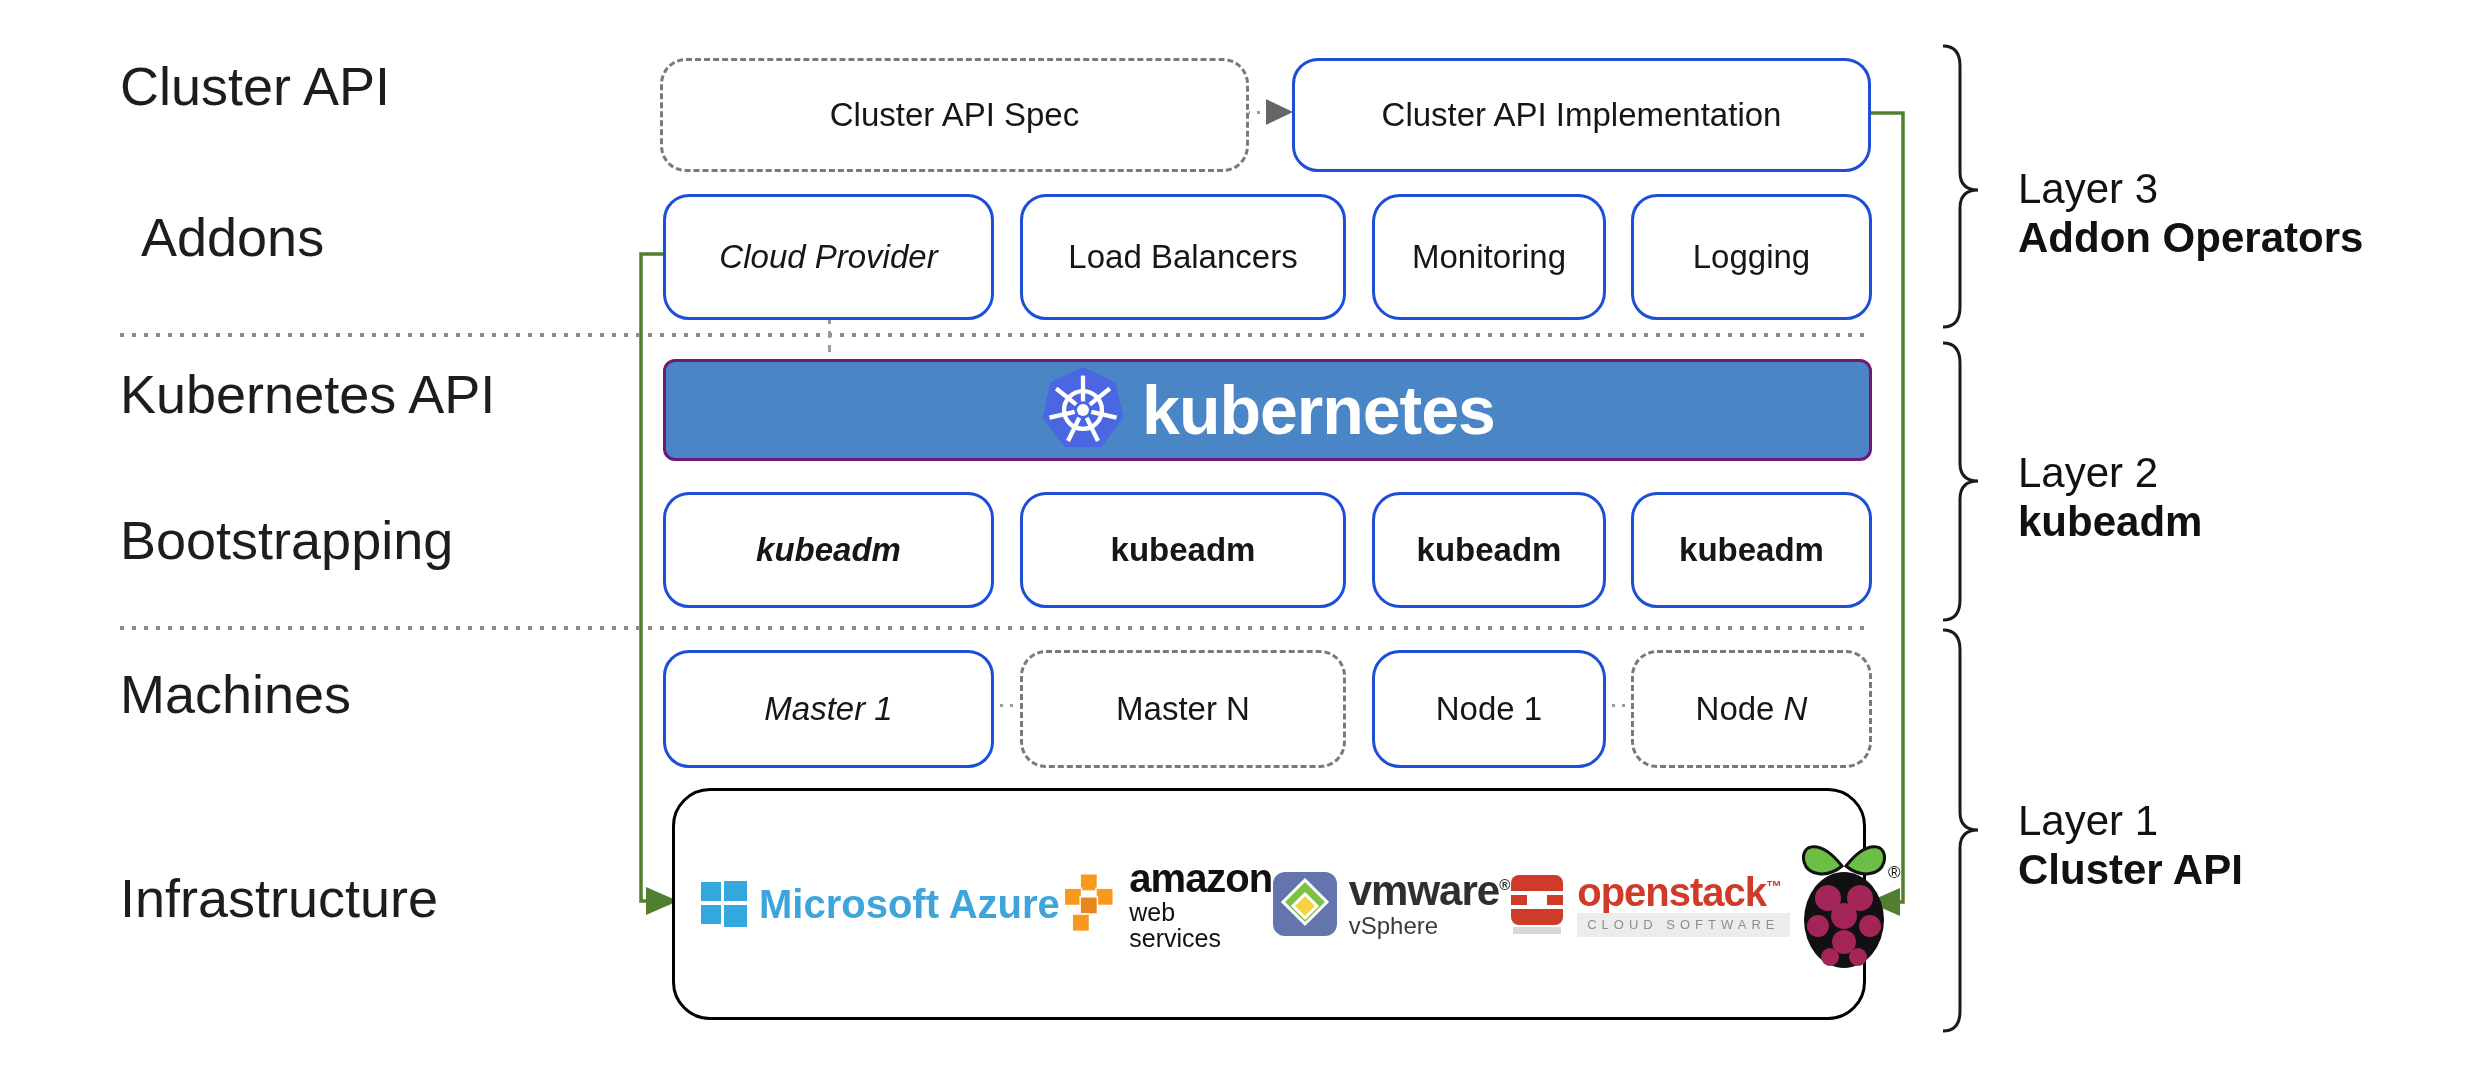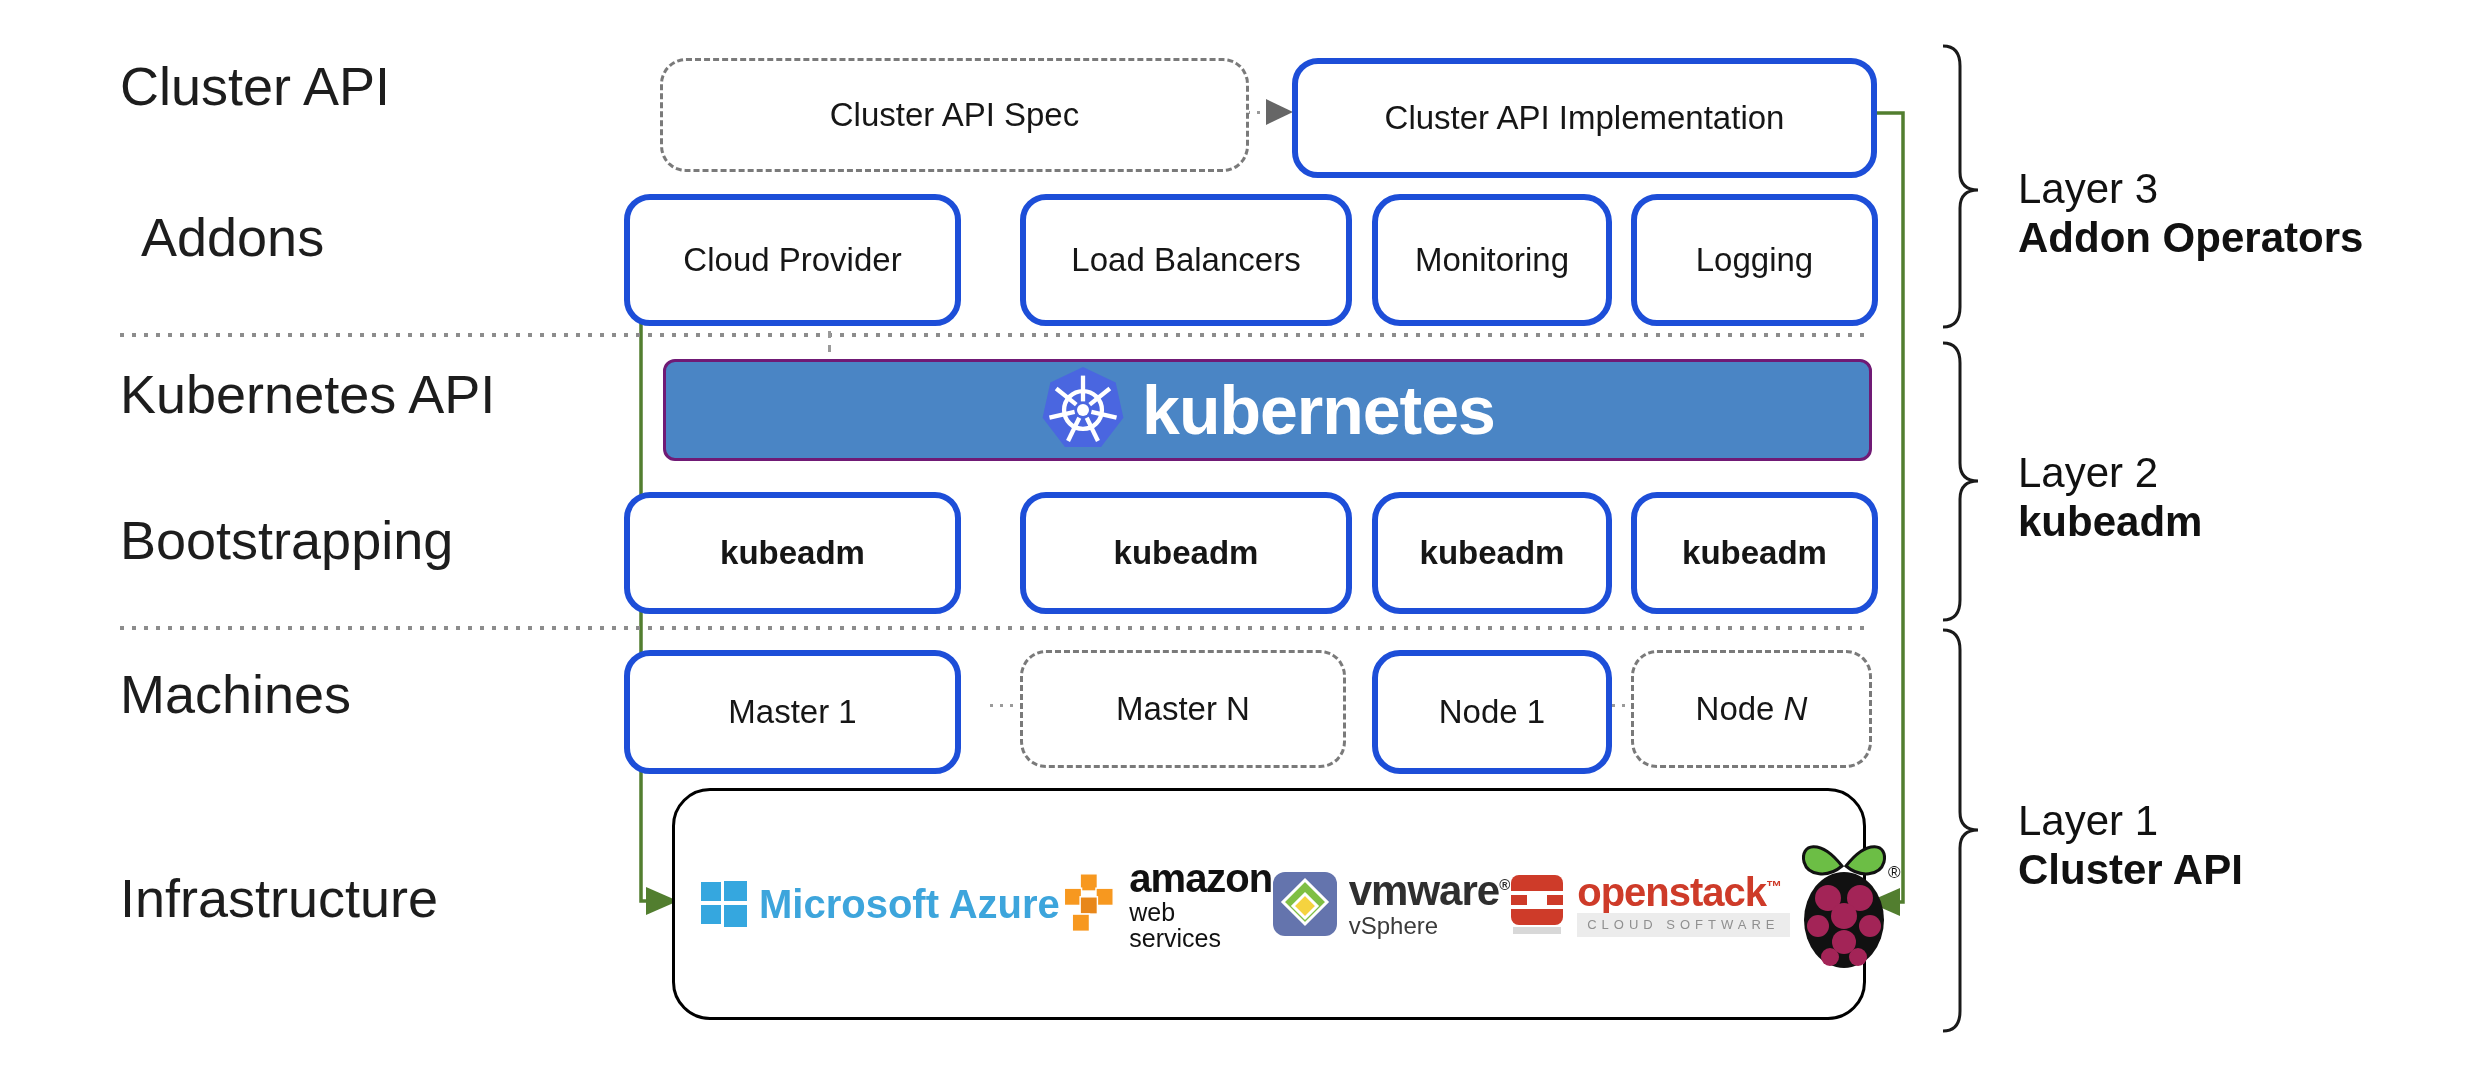--- a/index.html
+++ b/index.html
@@ -3,27 +3,27 @@
 <meta charset="utf-8">
 <style>
   html,body{margin:0;padding:0;background:#ffffff;}
   .canvas{
     position:relative;width:2490px;height:1076px;background:#fff;overflow:hidden;
     font-family:"Liberation Sans", sans-serif;color:#1b1b1b;padding-left:36px;
   }
   .overlay{position:absolute;left:0;top:0;width:2490px;height:1076px;pointer-events:none;z-index:0;}
   .rowlabel{position:absolute;font-size:54px;line-height:54px;color:#1d1d1d;white-space:nowrap;z-index:2;}
   .box{
-    position:absolute;background:#fff;border:6px solid #1d4ed8;border-radius:26px;
+    position:absolute;background:#fff;border:3px solid #1d4ed8;border-radius:26px;
     display:flex;align-items:center;justify-content:center;
     font-size:33px;color:#161616;z-index:2;white-space:nowrap;
   }
   .box.dashed{border:3px dashed #7a7a7a;}
   .bold{font-weight:bold;}
-  .col1{left:624px;width:325px;}
+  .col1{left:663px;width:325px;font-style:italic;}
   .col2{left:1020px;width:320px;}
   .col3{left:1372px;width:228px;border-radius:28px;}
   .col4{left:1631px;width:235px;}
   .row-addons{top:194px;height:120px;}
   .row-kubeadm{top:492px;height:110px;}
   .row-machines{top:650px;height:112px;}
   .dotline-h{position:absolute;height:4px;z-index:1;
     background:repeating-linear-gradient(90deg,#8c8c8c 0 4px,transparent 4px 12px);}
   .dotline-h.fine{height:3px;
     background:repeating-linear-gradient(90deg,#9a9a9a 0 3px,transparent 3px 10px);}

